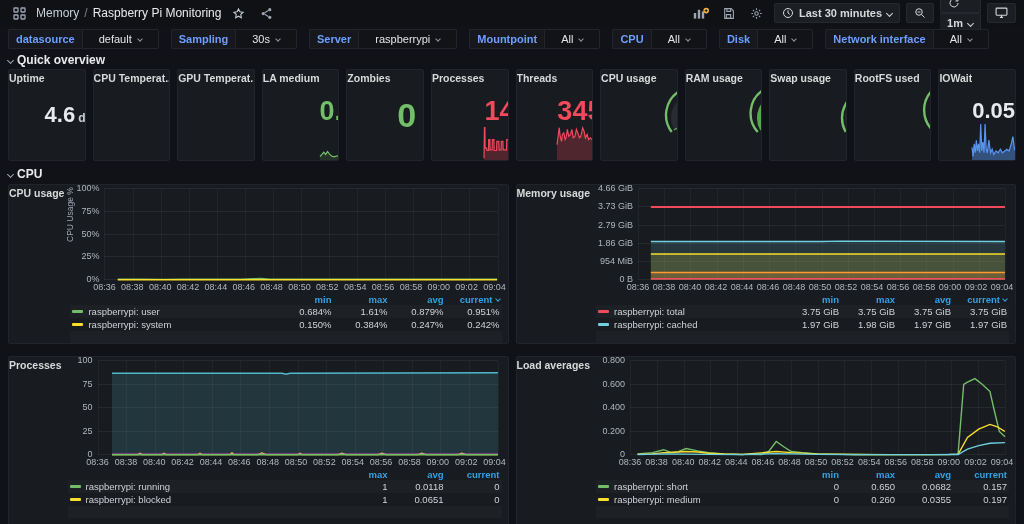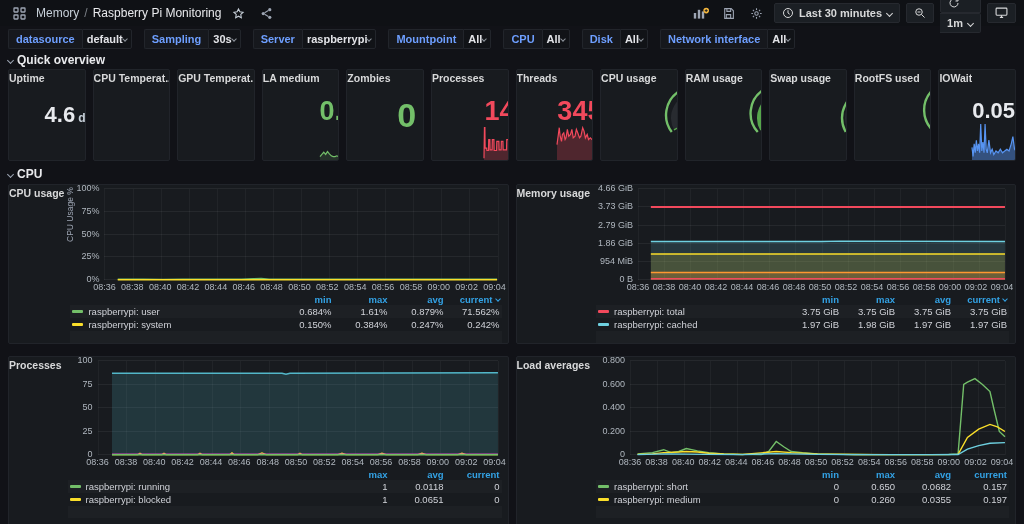--- a/index.html
+++ b/index.html
@@ -26,23 +26,23 @@
   .btn-group .chip-btn:first-child { border-top-right-radius:0; border-bottom-right-radius:0; }
   .btn-group .chip-btn:last-child { border-top-left-radius:0; border-bottom-left-radius:0; border-left:none; }
   .caret { display:inline-block; width:5px; height:5px; border-right:1.4px solid currentColor;
     border-bottom:1.4px solid currentColor; transform:rotate(45deg); vertical-align:2px; }
   .caret.sm { width:4px; height:4px; }
   
   .submenu { height:26px; display:flex; align-items:center; gap:12px; padding:0 8px; background:#111217; }
   .filter { display:flex; align-items:center; }
   .filter-label { color:#6e9fff; font-weight:bold; font-size:11px; padding:3px 7px;
     background:#16181d; border:1px solid #22252b; border-right:none; border-radius:2px 0 0 2px; }
-  .filter-value { color:#e3e4e8; font-weight:bold; font-size:11px; padding:3px 4px;
+  .filter-value { color:#e3e4e8; font-weight:normal; font-size:11px; padding:3px 16px;
     background:#111317; border:1px solid #22252b; border-radius:0 2px 2px 0;
-    display:flex; align-items:center; gap:0; cursor:pointer; }
+    display:flex; align-items:center; gap:6px; cursor:pointer; }
   .filter-value .caret { color:#8e949c; }
   
   .section-header { display:flex; align-items:center; gap:4px; margin:2px 0 3px 8px;
     height:12px; font-size:12px; font-weight:bold; color:#e9eaed; cursor:pointer; }
   .section-header .caret { color:#9da5b3; }
   
   .panel { background:#181b1f; border:1px solid #21242a; border-radius:2px;
     position:relative; overflow:hidden; display:flex; flex-direction:row; }
   .panel-title { height:17px; line-height:17px; text-align:center; font-size:10.5px;
     font-weight:bold; color:#d8d9da; flex:0 0 auto; cursor:pointer; white-space:nowrap;
@@ -422,21 +422,21 @@
             <div class="legend-col header">current<span class="caret sm"></span></div>
           </div>
           <div class="legend-row">
             <div class="legend-name">
               <span class="swatch" style="background: rgb(115, 191, 105);"></span>
               <span>raspberrypi: user</span>
             </div>
             <div class="legend-col">0.684%</div>
             <div class="legend-col">1.61%</div>
             <div class="legend-col">0.879%</div>
-            <div class="legend-col">71.562%</div>
+            <div class="legend-col">0.951%</div>
           </div>
           <div class="legend-row">
             <div class="legend-name">
               <span class="swatch" style="background: rgb(250, 222, 42);"></span>
               <span>raspberrypi: system</span>
             </div>
             <div class="legend-col">0.150%</div>
             <div class="legend-col">0.384%</div>
             <div class="legend-col">0.247%</div>
             <div class="legend-col">0.242%</div>

